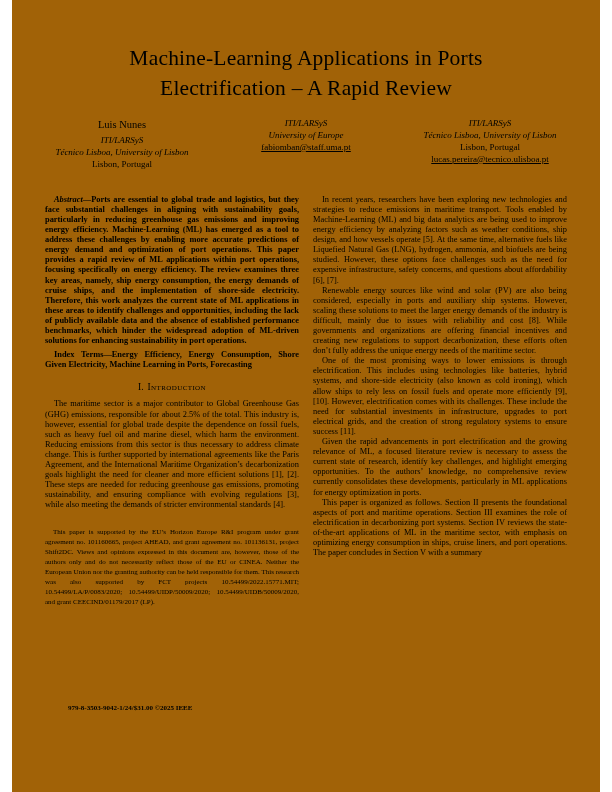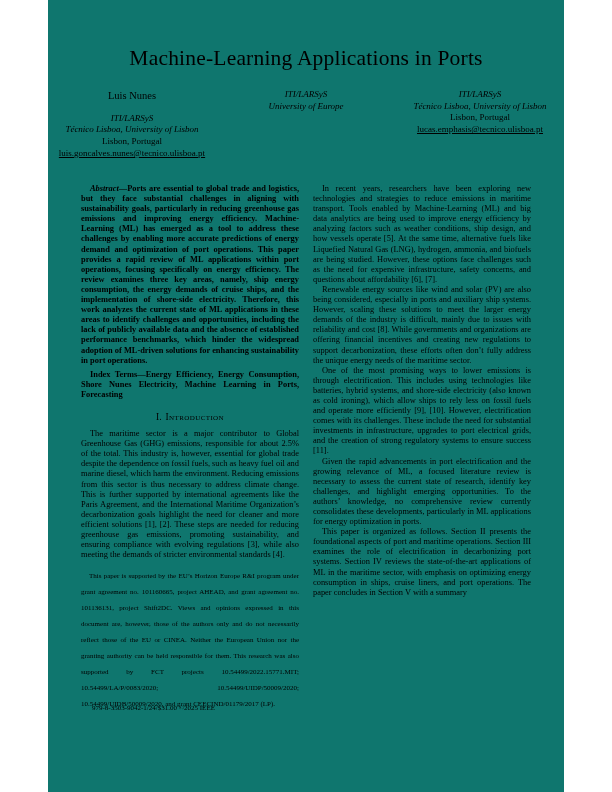--- a/index.html
+++ b/index.html
@@ -1,22 +1,22 @@
 <!DOCTYPE html>
 <html><head>
 <meta charset="utf-8">
 <style>
   * { margin: 0; padding: 0; box-sizing: border-box; }
   html, body { background: #ffffff; }
   .page {
     position: relative;
-    width: 516px;
+    width: 588px;
     height: 792px;
     margin: 0 auto;
-    background: #0f766e;
+    background: #a16207;
     color: #000000;
     font-family: "Liberation Serif", "DejaVu Serif", serif;
     overflow: hidden;
   }
   .title {
     margin-top: 44px;
     text-align: center;
     font-size: 21.5px;
     font-weight: normal;
     line-height: 1.38;
@@ -27,21 +27,21 @@
     justify-content: center;
     gap: 6px;
     margin-top: 15px;
   }
   .author {
     width: 178px;
     text-align: center;
     font-size: 9px;
     line-height: 1.32;
   }
-  .author .name { font-size: 10.5px; margin-bottom: 10px; }
+  .author .name { font-size: 10.5px; margin-bottom: 3px; }
   .author .it { font-style: italic; }
   .author .email { text-decoration: underline; }
   .columns {
     display: flex;
     gap: 14px;
     padding: 0 33px;
     margin-top: 24px;
   }
   .col {
     width: 266px;
@@ -56,67 +56,69 @@
   .index-terms .lbl { }
   .section-heading {
     text-align: center;
     font-weight: normal;
     font-size: 9.5px;
     margin-top: 12px;
     margin-bottom: 7px;
   }
   .section-heading .sc { font-variant: small-caps; letter-spacing: 0.4px; margin-left: 4px; }
   .footnote {
-    margin-top: 8px;
+    margin-top: 16px;
     font-size: 7px;
-    line-height: 16px;
+    line-height: 10px;
     text-align: justify;
     text-indent: 8px;
   }
   .copyright {
     position: absolute;
-    left: 44px;
+    left: 56px;
     top: 704px;
     font-size: 7px;
+    font-weight: bold;
   }
 </style>
 </head>
 <body>
 
 <div class="page">
 
   <h1 class="title">
     <span>Machine-Learning Applications in Ports</span><br>
+    <span>Electrification – A Rapid Review</span>
   </h1>
 
   <div class="authors">
     <div class="author">
       <div class="name">Luis Nunes</div>
       <div class="it">ITI/LARSyS</div>
       <div class="it">Técnico Lisboa, University of Lisbon</div>
       <div>Lisbon, Portugal</div>
-      <div class="email">luis.goncalves.nunes@tecnico.ulisboa.pt</div>
     </div>
     <div class="author">
       <div class="it">ITI/LARSyS</div>
       <div class="it">University of Europe</div>
+      <div class="email">fabiomban@staff.uma.pt</div>
     </div>
     <div class="author">
       <div class="it">ITI/LARSyS</div>
       <div class="it">Técnico Lisboa, University of Lisbon</div>
       <div>Lisbon, Portugal</div>
-      <div class="email">lucas.emphasis@tecnico.ulisboa.pt</div>
+      <div class="email">lucas.pereira@tecnico.ulisboa.pt</div>
     </div>
   </div>
 
   <div class="columns">
 
     <div class="col">
       <p class="abstract"><span class="lbl">Abstract</span><span>—Ports are essential to global trade and logistics, but they face substantial challenges in aligning with sustainability goals, particularly in reducing greenhouse gas emissions and improving energy efficiency. Machine-Learning (ML) has emerged as a tool to address these challenges by enabling more accurate predictions of energy demand and optimization of port operations. This paper provides a rapid review of ML applications within port operations, focusing specifically on energy efficiency. The review examines three key areas, namely, ship energy consumption, the energy demands of cruise ships, and the implementation of shore-side electricity. Therefore, this work analyzes the current state of ML applications in these areas to identify challenges and opportunities, including the lack of publicly available data and the absence of established performance benchmarks, which hinder the widespread adoption of ML-driven solutions for enhancing sustainability in port operations.</span></p>
-      <p class="index-terms"><span class="lbl">Index Terms</span><span>—Energy Efficiency, Energy Consumption, Shore Nunes Electricity, Machine Learning in Ports, Forecasting</span></p>
+      <p class="index-terms"><span class="lbl">Index Terms</span><span>—Energy Efficiency, Energy Consumption, Shore Given Electricity, Machine Learning in Ports, Forecasting</span></p>
       <h2 class="section-heading"><span>I.</span><span class="sc">Introduction</span></h2>
       <p>The maritime sector is a major contributor to Global Greenhouse Gas (GHG) emissions, responsible for about 2.5% of the total. This industry is, however, essential for global trade despite the dependence on fossil fuels, such as heavy fuel oil and marine diesel, which harm the environment. Reducing emissions from this sector is thus necessary to address climate change. This is further supported by international agreements like the Paris Agreement, and the International Maritime Organization’s decarbonization goals highlight the need for cleaner and more efficient solutions [1], [2]. These steps are needed for reducing greenhouse gas emissions, promoting sustainability, and ensuring compliance with evolving regulations [3], while also meeting the demands of stricter environmental standards [4].</p>
       <div class="footnote">This paper is supported by the EU’s Horizon Europe R&amp;I program under grant agreement no. 101160665, project AHEAD, and grant agreement no. 101136131, project Shift2DC. Views and opinions expressed in this document are, however, those of the authors only and do not necessarily reflect those of the EU or CINEA. Neither the European Union nor the granting authority can be held responsible for them. This research was also supported by FCT projects 10.54499/2022.15771.MIT; 10.54499/LA/P/0083/2020; 10.54499/UIDP/50009/2020; 10.54499/UIDB/50009/2020, and grant CEECIND/01179/2017 (LP).</div>
     </div>
 
     <div class="col">
       <p>In recent years, researchers have been exploring new technologies and strategies to reduce emissions in maritime transport. Tools enabled by Machine-Learning (ML) and big data analytics are being used to improve energy efficiency by analyzing factors such as weather conditions, ship design, and how vessels operate [5]. At the same time, alternative fuels like Liquefied Natural Gas (LNG), hydrogen, ammonia, and biofuels are being studied. However, these options face challenges such as the need for expensive infrastructure, safety concerns, and questions about affordability [6], [7].</p>
       <p>Renewable energy sources like wind and solar (PV) are also being considered, especially in ports and auxiliary ship systems. However, scaling these solutions to meet the larger energy demands of the industry is difficult, mainly due to issues with reliability and cost [8]. While governments and organizations are offering financial incentives and creating new regulations to support decarbonization, these efforts often don’t fully address the unique energy needs of the maritime sector.</p>
       <p>One of the most promising ways to lower emissions is through electrification. This includes using technologies like batteries, hybrid systems, and shore-side electricity (also known as cold ironing), which allow ships to rely less on fossil fuels and operate more efficiently [9], [10]. However, electrification comes with its challenges. These include the need for substantial investments in infrastructure, upgrades to port electrical grids, and the creation of strong regulatory systems to ensure success [11].</p>
       <p>Given the rapid advancements in port electrification and the growing relevance of ML, a focused literature review is necessary to assess the current state of research, identify key challenges, and highlight emerging opportunities. To the authors’ knowledge, no comprehensive review currently consolidates these developments, particularly in ML applications for energy optimization in ports.</p>

